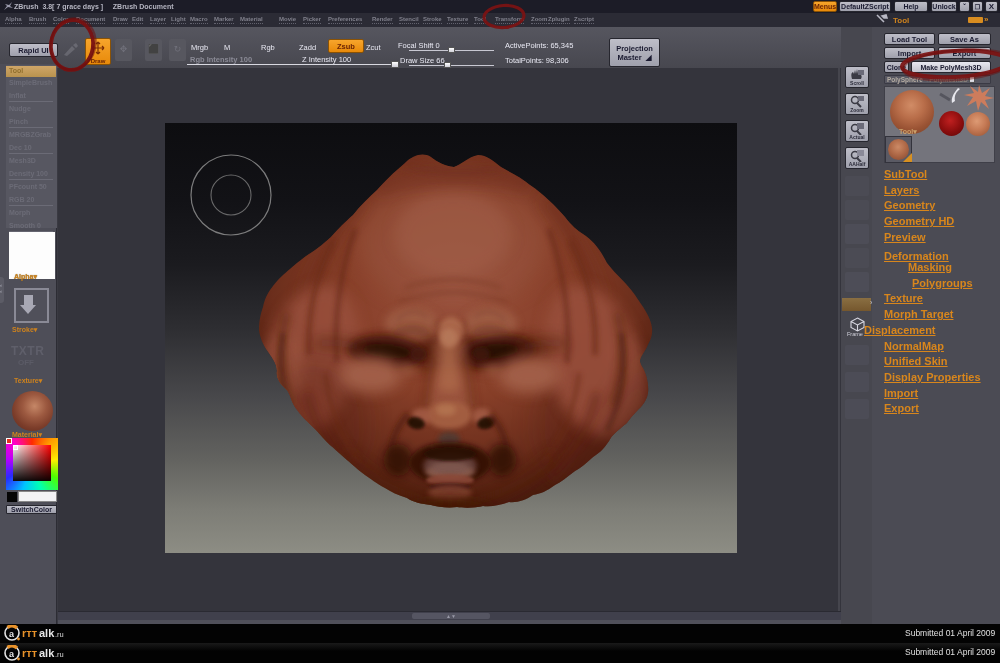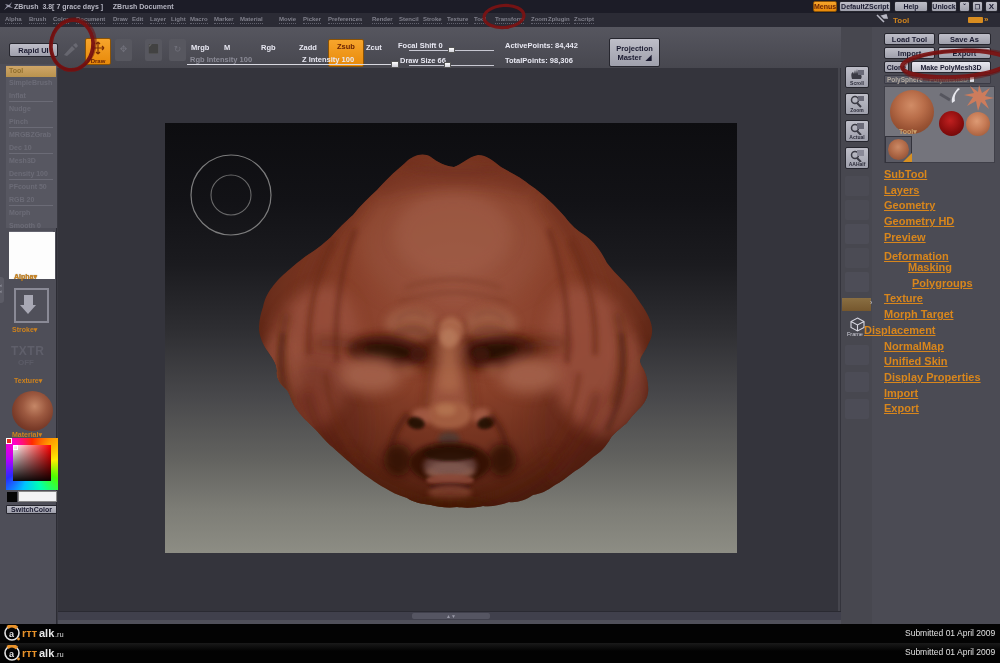--- a/index.html
+++ b/index.html
@@ -7,21 +7,21 @@
 body { font-family:"Liberation Sans", sans-serif; }
 #app { position:relative; width:1000px; height:663px; background:#3a3a42; }
 .abs { position:absolute; }
 .btn { background:linear-gradient(#bebec8,#9fa0ac); color:#1a1a30; font-weight:bold;
   border:1px solid #26262e; border-radius:2px; text-align:center; overflow:hidden; }
 .obtn { background:linear-gradient(#f7a52c,#e88a0a); color:#6b2405; font-weight:bold;
   border:1px solid #8a5205; border-radius:2px; text-align:center; }
 .mitem { color:#80808c; font-size:6px; font-weight:bold; border-bottom:1px dotted #62626e;
   padding-bottom:1px; white-space:nowrap; }
 .olink { color:#d8861c; font-size:11px; font-weight:bold; text-decoration:underline; white-space:nowrap; }
-.wlab { color:#e8e8f2; font-weight:bold; }
+.wlab { color:#e8e8f2; font-weight:normal; }
 </style>
 </head>
 <body>
 <div id="app">
 
 <div class="abs" style="left:0;top:0;width:1000px;height:13px;background:#1c1c27;">
   <svg class="abs" style="left:2px;top:1px;" width="12" height="11" viewBox="0 0 12 11">
     <path d="M2 9 L5 5 L3 3 L7 4 L10 1 L8 5 L11 7 L6 6 Z" fill="#9a9aac"></path>
   </svg>
   <div class="abs" style="left:14px;top:3px;font-size:7px;font-weight:bold;color:#b6b6c2;">ZBrush&nbsp; 3.8[ 7 grace days ]&nbsp;&nbsp;&nbsp;&nbsp; ZBrush Document</div>
@@ -87,34 +87,34 @@
   <div class="abs" style="left:145px;top:12px;width:17px;height:22px;background:#57575f;border-radius:2px;">
         <div style="color:#70707a;font-size:9px;text-align:center;line-height:20px;">⬛</div>
       </div>
   <div class="abs" style="left:169px;top:12px;width:17px;height:22px;background:#57575f;border-radius:2px;">
         <div style="color:#70707a;font-size:9px;text-align:center;line-height:20px;">↻</div>
       </div>
   <div class="abs wlab" style="left:191px;top:16px;font-size:7.5px;">Mrgb</div>
   <div class="abs wlab" style="left:224px;top:16px;font-size:7.5px;">M</div>
   <div class="abs wlab" style="left:261px;top:16px;font-size:7.5px;">Rgb</div>
   <div class="abs wlab" style="left:299px;top:16px;font-size:7.5px;">Zadd</div>
-  <div class="abs obtn" style="left:328px;top:12px;width:36px;height:28px;font-size:7.5px;line-height:13px;">Zsub</div>
+  <div class="abs obtn" style="left:328px;top:12px;width:36px;height:14px;font-size:7.5px;line-height:13px;">Zsub</div>
   <div class="abs wlab" style="left:366px;top:16px;font-size:7.5px;">Zcut</div>
   <div class="abs" style="left:190px;top:28px;font-size:7.5px;font-weight:bold;color:#8b8b96;">Rgb Intensity 100</div>
   <div class="abs wlab" style="left:302px;top:28px;font-size:7.5px;">Z Intensity 100</div>
   <div class="abs" style="left:187px;top:37px;width:210px;height:1px;background:#d8d8e0;"></div>
   <div class="abs" style="left:391px;top:34px;width:8px;height:7px;background:linear-gradient(#fff,#cfcfd8);border:1px solid #555;"></div>
 
   <div class="abs wlab" style="left:398px;top:14px;font-size:7.5px;">Focal Shift 0</div>
   <div class="abs" style="left:409px;top:23px;width:85px;height:1px;background:#c8c8d2;"></div>
   <div class="abs" style="left:448px;top:20px;width:7px;height:6px;background:linear-gradient(#fff,#cfcfd8);border:1px solid #555;"></div>
   <div class="abs wlab" style="left:400px;top:29px;font-size:7.5px;">Draw Size 66</div>
   <div class="abs" style="left:409px;top:38px;width:85px;height:1px;background:#c8c8d2;"></div>
   <div class="abs" style="left:444px;top:35px;width:7px;height:6px;background:linear-gradient(#fff,#cfcfd8);border:1px solid #555;"></div>
-  <div class="abs wlab" style="left:505px;top:14px;font-size:7.5px;">ActivePoints: 84,442</div>
+  <div class="abs wlab" style="left:505px;top:14px;font-size:7.5px;">ActivePoints: 65,345</div>
   <div class="abs wlab" style="left:505px;top:29px;font-size:7.5px;">TotalPoints: 98,306</div>
   <div class="abs btn" style="left:609px;top:11px;width:51px;height:29px;font-size:7.5px;line-height:9px;padding-top:5px;">Projection<br>Master&nbsp;&nbsp;◢</div>
 </div>
 
 <div class="abs" style="left:0;top:64px;width:57px;height:560px;background:#4e4e58;border-right:1px solid #2c2c34;">
 </div>
 
 <div class="abs" style="left:6px;top:65px;width:51px;height:163px;background:#575761;"></div>
 <div class="abs" style="left:6px;top:66px;width:50px;height:11px;background:linear-gradient(#cfa668,#b8924e);"></div>
 <div class="abs" style="left:9px;top:67px;font-size:7px;font-weight:bold;color:#8a6a28;opacity:0.9;">Tool</div>

